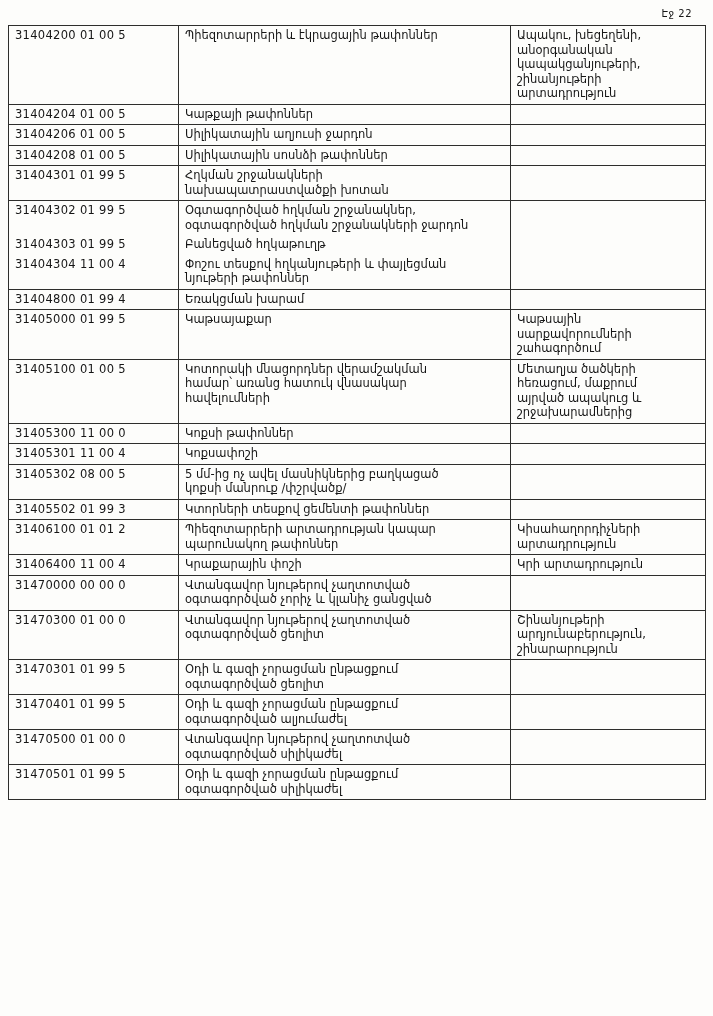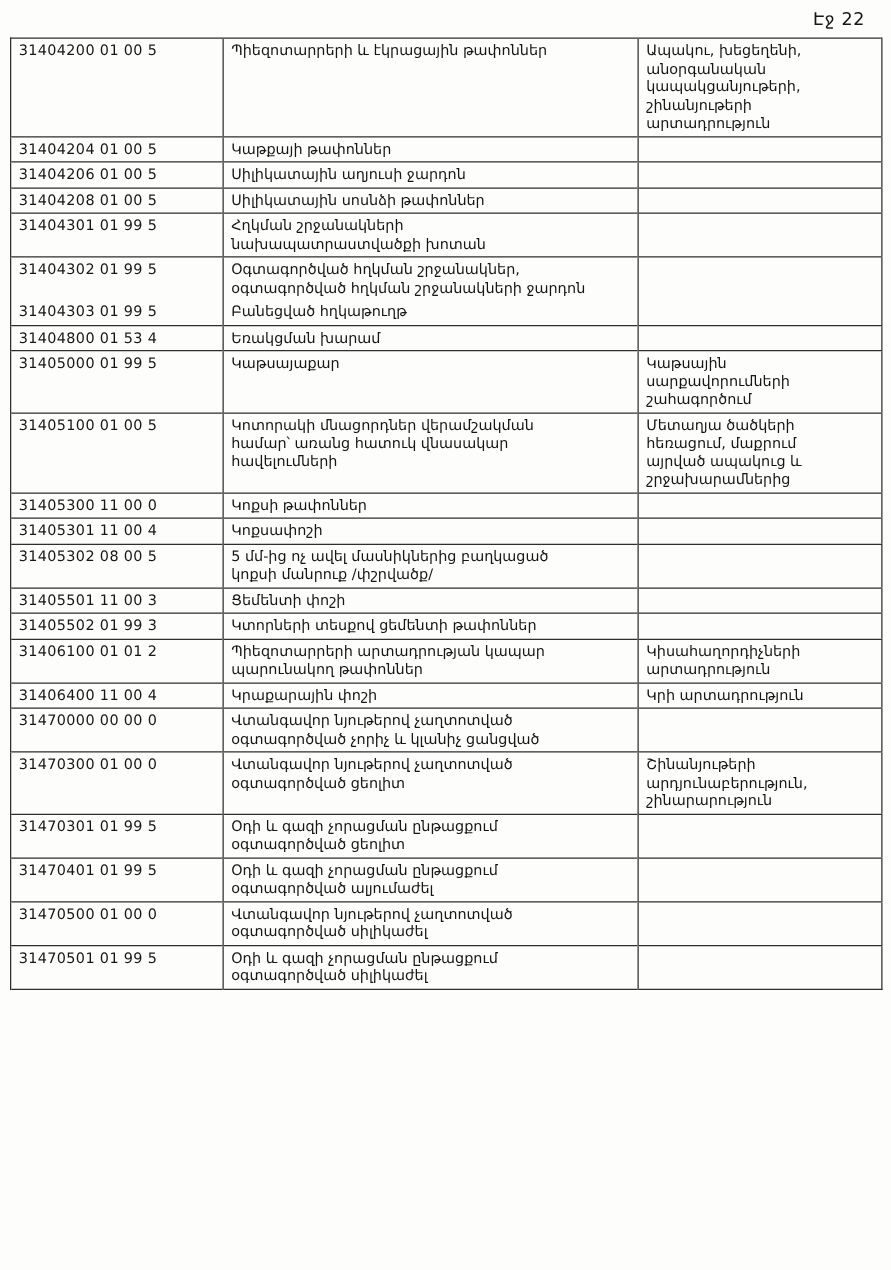--- a/index.html
+++ b/index.html
@@ -13,21 +13,21 @@
     position:relative;
     width:713px;
     min-height:1016px;
     margin:0 auto;
     background:#fdfdfb;
     box-sizing:border-box;
     padding:6px 7px 10px 8px;
   }
   .page-header{
     text-align:right;
-    font-size:14px;
+    font-size:10px;
     padding:2px 14px 6px 0;
     letter-spacing:0.5px;
   }
   table.waste-table{
     width:100%;
     border-collapse:collapse;
     table-layout:fixed;
   }
   table.waste-table{
     border:1px solid #2e2e2c;
@@ -102,22 +102,28 @@
           <td class="code">31404302 01 99 5</td>
           <td class="desc">Օգտագործված հղկման շրջանակներ,
 օգտագործված հղկման շրջանակների ջարդոն</td>
           <td class="note"></td>
         </tr>
         <tr class="merge">
           <td class="code">31404303 01 99 5</td>
           <td class="desc">Բանեցված հղկաթուղթ</td>
           <td class="note"></td>
         </tr>
-        <tr>
-          <td class="code">31404800 01 53 4</td>
+        <tr class="merge">
+          <td class="code">31404304 11 00 4</td>
+          <td class="desc">Փոշու տեսքով հղկանյութերի և փայլեցման
+նյութերի թափոններ</td>
+          <td class="note"></td>
+        </tr>
+        <tr>
+          <td class="code">31404800 01 99 4</td>
           <td class="desc">Եռակցման խարամ</td>
           <td class="note"></td>
         </tr>
         <tr>
           <td class="code">31405000 01 99 5</td>
           <td class="desc">Կաթսայաքար</td>
           <td class="note">Կաթսային
 սարքավորումների
 շահագործում</td>
         </tr>
@@ -141,25 +147,20 @@
           <td class="desc">Կոքսափոշի</td>
           <td class="note"></td>
         </tr>
         <tr>
           <td class="code">31405302 08 00 5</td>
           <td class="desc">5 մմ-ից ոչ ավել մասնիկներից բաղկացած
 կոքսի մանրուք /փշրվածք/</td>
           <td class="note"></td>
         </tr>
         <tr>
-          <td class="code">31405501 11 00 3</td>
-          <td class="desc">Ցեմենտի փոշի</td>
-          <td class="note"></td>
-        </tr>
-        <tr>
           <td class="code">31405502 01 99 3</td>
           <td class="desc">Կտորների տեսքով ցեմենտի թափոններ</td>
           <td class="note"></td>
         </tr>
         <tr>
           <td class="code">31406100 01 01 2</td>
           <td class="desc">Պիեզոտարրերի արտադրության կապար
 պարունակող թափոններ</td>
           <td class="note">Կիսահաղորդիչների
 արտադրություն</td>

